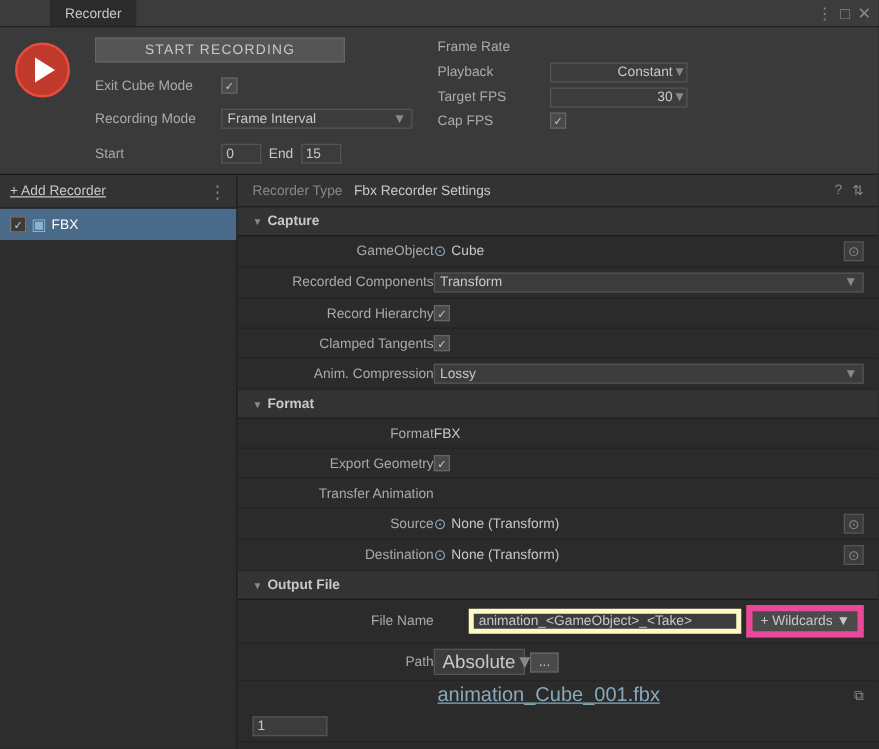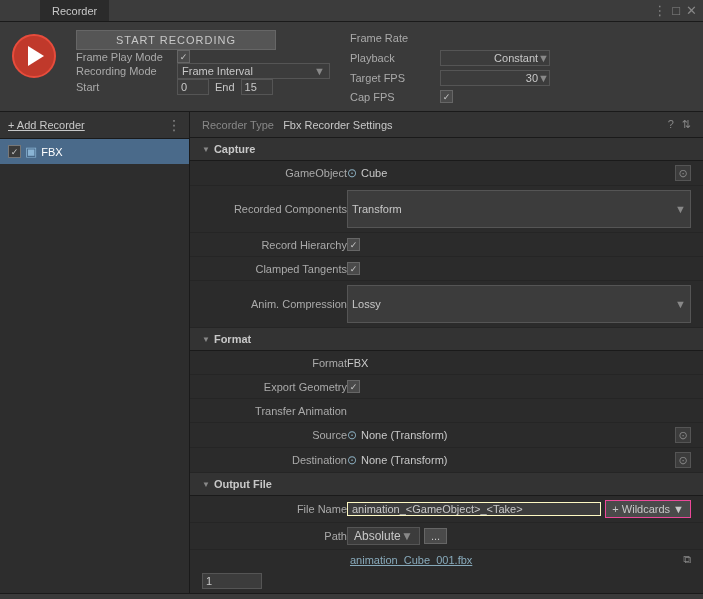--- a/index.html
+++ b/index.html
@@ -65,21 +65,21 @@
     .play-triangle {
       width: 0; height: 0;
       border-top: 10px solid transparent;
       border-bottom: 10px solid transparent;
       border-left: 16px solid white;
       margin-left: 3px;
     }
     .top-controls {
       display: flex;
       flex-direction: column;
-      gap: 0;
+      gap: 12px;
     }
     .start-btn {
       background: #555;
       border: 1px solid #666;
       color: #c8c8c8;
       padding: 3px 20px;
       font-size: 11px;
       width: 200px;
       text-align: center;
       cursor: pointer;
@@ -245,21 +245,21 @@
       font-size: 11px;
       display: flex;
       align-items: center;
       gap: 4px;
     }
     .full-dropdown {
       background: #3c3c3c;
       border: 1px solid #555;
       color: #c8c8c8;
       font-size: 11px;
-      padding: 12px 4px;
+      padding: 1px 4px;
       width: 100%;
       display: flex; align-items: center; justify-content: space-between;
       cursor: pointer;
     }
     .game-obj-row {
       display: flex; align-items: center; gap: 4px; flex: 1;
     }
     .circle-target {
       color: #8ab;
       font-size: 12px;
@@ -274,61 +274,62 @@
       font-size: 11px;
     }
 
     
     .file-name-row {
       display: flex; align-items: center; gap: 4px; flex: 1;
     }
     .file-input {
       flex: 1;
       background: #3c3c3c;
-      border: 1px solid #fef9c3;
+      border: 4px solid #fef9c3;
       color: #c8c8c8;
       font-size: 11px;
       padding: 0 4px;
+      margin-left: 28px;
     }
     .wildcards-btn {
       background: #4a4a4a;
-      border: 1px solid #ec4899;
+      border: 5px solid #ec4899;
       color: #c8c8c8;
       font-size: 11px;
       padding: 2px 6px;
       cursor: pointer;
       display: flex; align-items: center; gap: 3px;
     }
     .path-row {
       display: flex; align-items: center; gap: 4px; flex: 1;
     }
     .path-dropdown {
       background: #3c3c3c;
       border: 1px solid #555;
       color: #c8c8c8;
-      font-size: 12px;
+      font-size: 15px;
       padding: 1px 6px;
       width: 73px;
       display: flex; align-items: flex-end; justify-content: space-between;
       cursor: pointer;
     }
     .browse-btn {
       background: #4a4a4a;
       border: 1px solid #666;
       color: #c8c8c8;
       font-size: 11px;
       padding: 1px 6px;
       cursor: pointer;
     }
     .file-path-row {
       display: flex; align-items: center; gap: 4px;
       padding: 3px 12px 3px 160px;
     }
     .file-path-text {
-      color: #8ab; font-size: 11px; flex: 1;
+      color: #8ab; font-size: 16px; flex: 1;
       text-decoration: underline;
     }
     .ext-link-icon {
       color: #888; font-size: 11px; cursor: pointer;
     }
 
     
     .status-bar {
       background: #3a3a3a;
       border-top: 1px solid #1a1a1a;
@@ -356,21 +357,21 @@
   </div>
 </div>
 
 <div class="top-panel">
   <div class="record-btn">
     <div class="play-triangle"></div>
   </div>
   <div class="top-controls">
     <button class="start-btn">START RECORDING</button>
     <div class="ctrl-row">
-      <span class="ctrl-label">Frame Play Mode</span>
+      <span class="ctrl-label">Exit Cube Mode</span>
       <div class="checkbox-check">✓</div>
     </div>
     <div class="ctrl-row">
       <span class="ctrl-label">Recording Mode</span>
       <div class="dropdown" style="width:153px;">
         <span>Frame Interval</span>
         <span class="dropdown-arrow">▼</span>
       </div>
     </div>
     <div class="ctrl-row">

